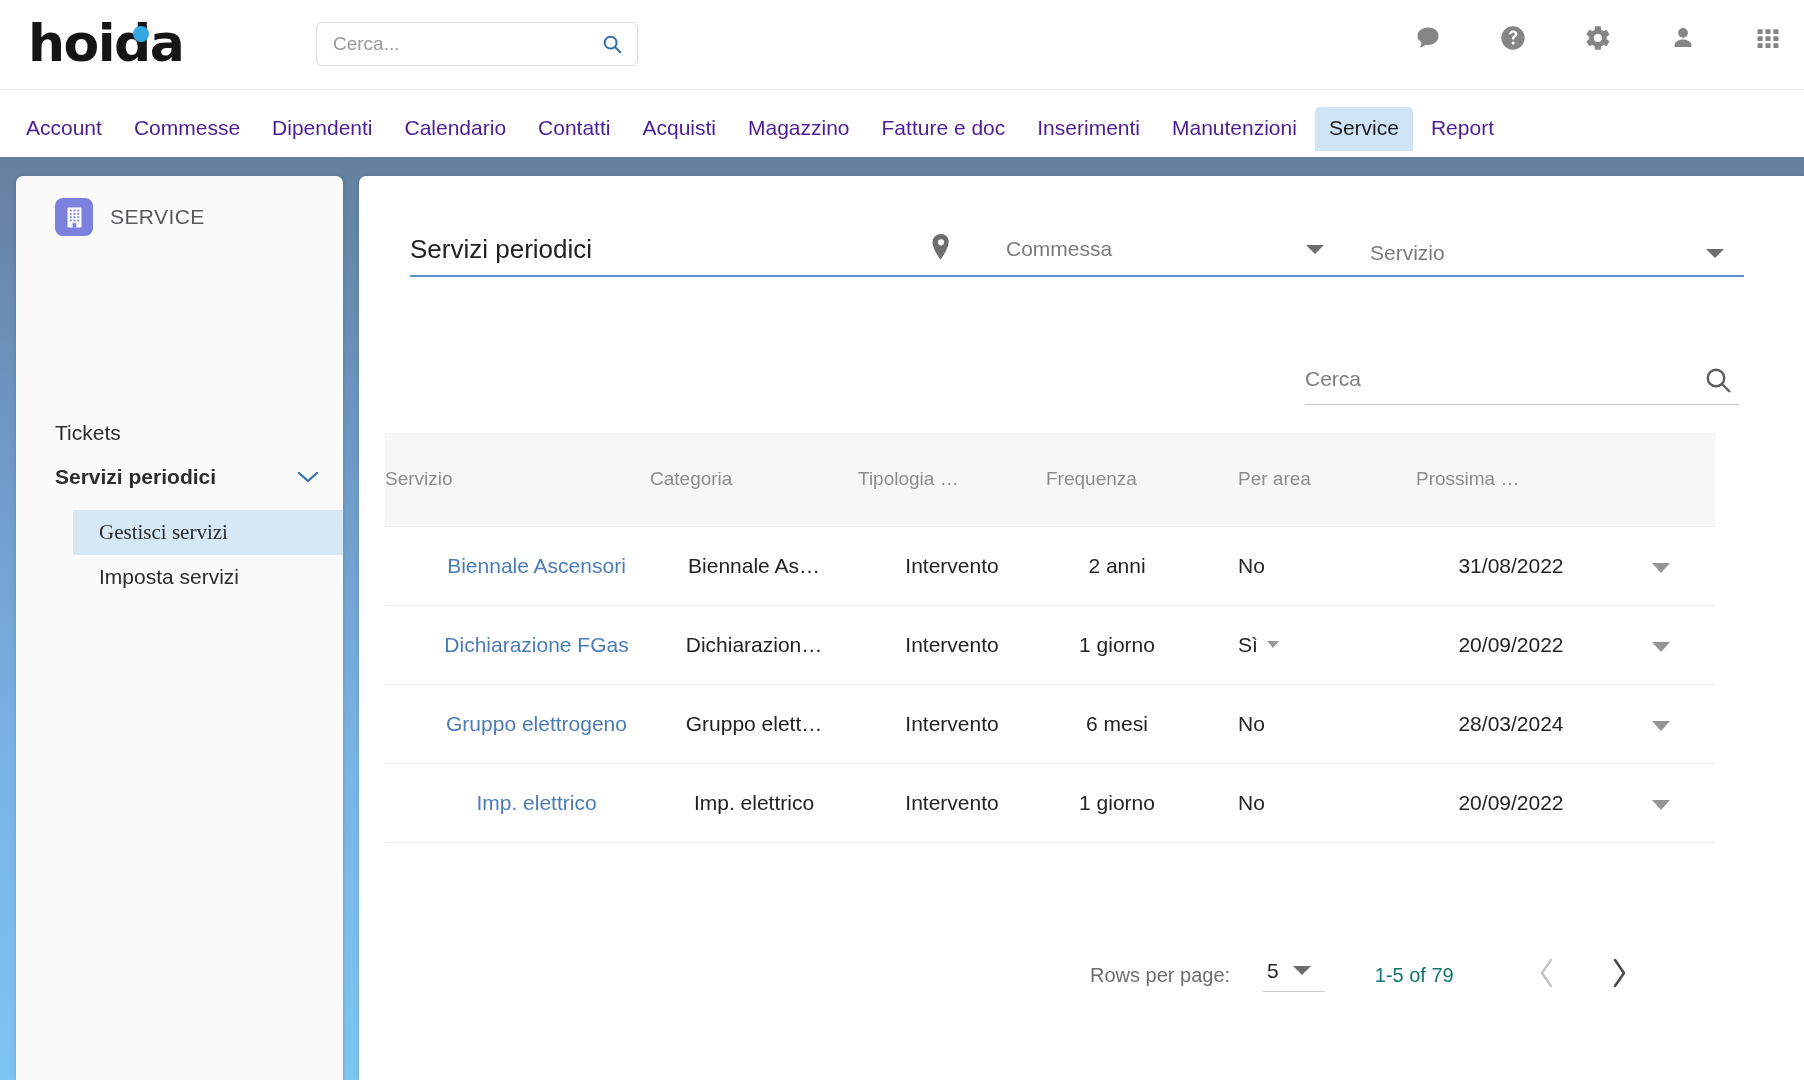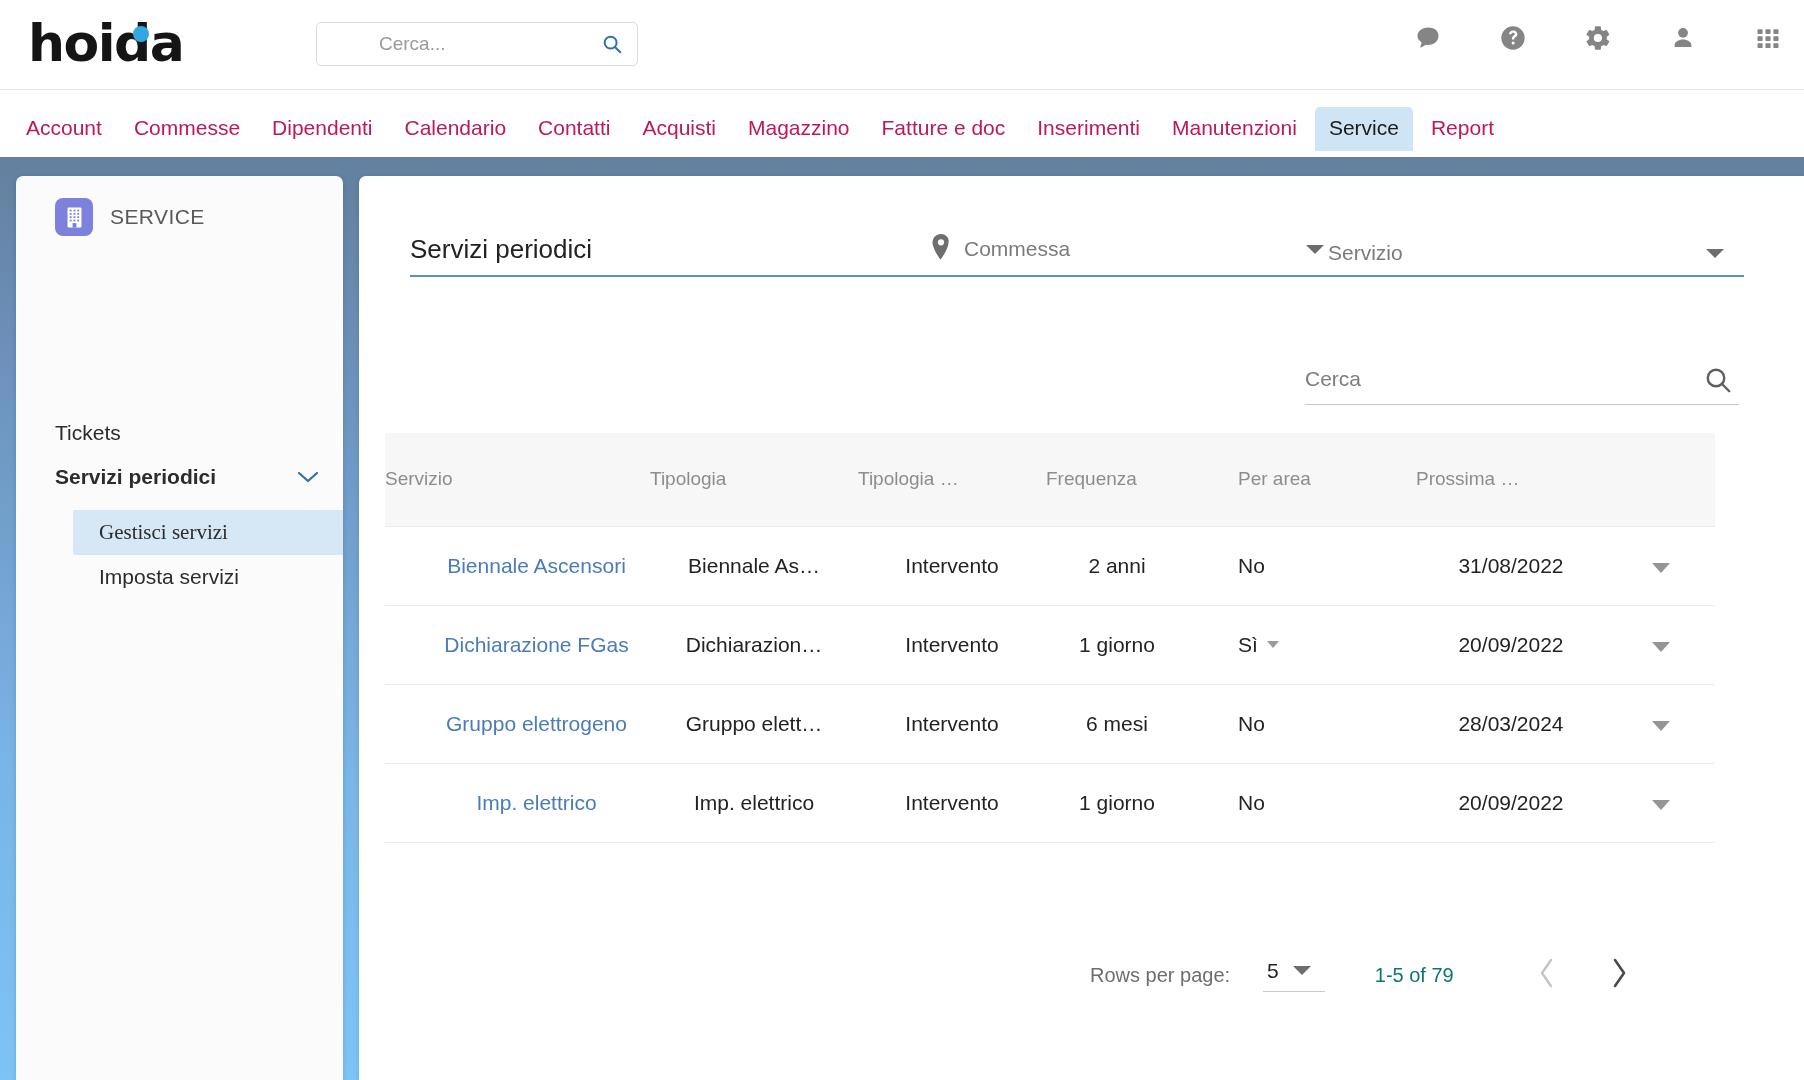--- a/index.html
+++ b/index.html
@@ -46,21 +46,20 @@
   }
   .global-search input {
     position: absolute;
     left: 16px; top: 0;
     width: 250px; height: 42px;
     border: none; outline: none;
     font-size: 19px;
     color: #4c4c4c;
     background: transparent;
     font-family: "Liberation Sans", sans-serif;
-    margin-left: 46px;
   }
   .global-search input::placeholder { color: #9a9a9a; }
   .gs-icon {
     position: absolute;
     right: 14px; top: 10px;
     width: 22px; height: 22px;
   }
 
   .top-icons {
     position: absolute;
@@ -79,21 +78,21 @@
   .navbar {
     position: absolute;
     left: 0; top: 90px;
     width: 1804px; height: 67px;
     background: #ffffff;
     display: flex;
     align-items: flex-end;
   }
   .navitem {
     font-size: 21px;
-    color: #be185d;
+    color: #4c1d95;
     padding: 9px 14px 11px 14px;
     margin: 0 2px 6px 2px;
     border-radius: 4px 4px 0 0;
     white-space: nowrap;
     cursor: pointer;
   }
   .navitem:first-child { margin-left: 12px; }
   .navitem.active {
     background: #cfe4f5;
     border-radius: 5px 5px 0 0;
@@ -197,20 +196,21 @@
     padding-bottom: 10px;
     cursor: pointer;
   }
   .ph-commessa { width: 398px; }
   .ph-servizio { width: 400px; }
   .ph-pin { margin-right: 12px; }
   .ph-label {
     font-size: 21px;
     color: #7b7b7b;
     flex: 1;
+    margin-left: 42px;
   }
   .caret-down {
     width: 0; height: 0;
     border-left: 9px solid transparent;
     border-right: 9px solid transparent;
     border-top: 9px solid #6d6d6d;
     margin-right: 4px;
   }
 
   
@@ -456,21 +456,21 @@
       <circle cx="10.4" cy="10.4" r="6.6"></circle>
         <line x1="15.4" y1="15.4" x2="21" y2="21" stroke-linecap="round"></line>
     </svg>
   </span>
 </div>
 
 <table class="tbl">
   <thead>
     <tr>
       <th class="c-servizio">Servizio</th>
-      <th class="c-categoria">Tipologia</th>
+      <th class="c-categoria">Categoria</th>
       <th class="c-tipologia">Tipologia …</th>
       <th class="c-frequenza">Frequenza</th>
       <th class="c-perarea">Per area</th>
       <th class="c-prossima">Prossima …</th>
       <th class="c-actions"></th>
     </tr>
   </thead>
   <tbody id="tbody">
       <tr>
         <td class="c-servizio"><span class="svc-link">Biennale Ascensori</span></td>

